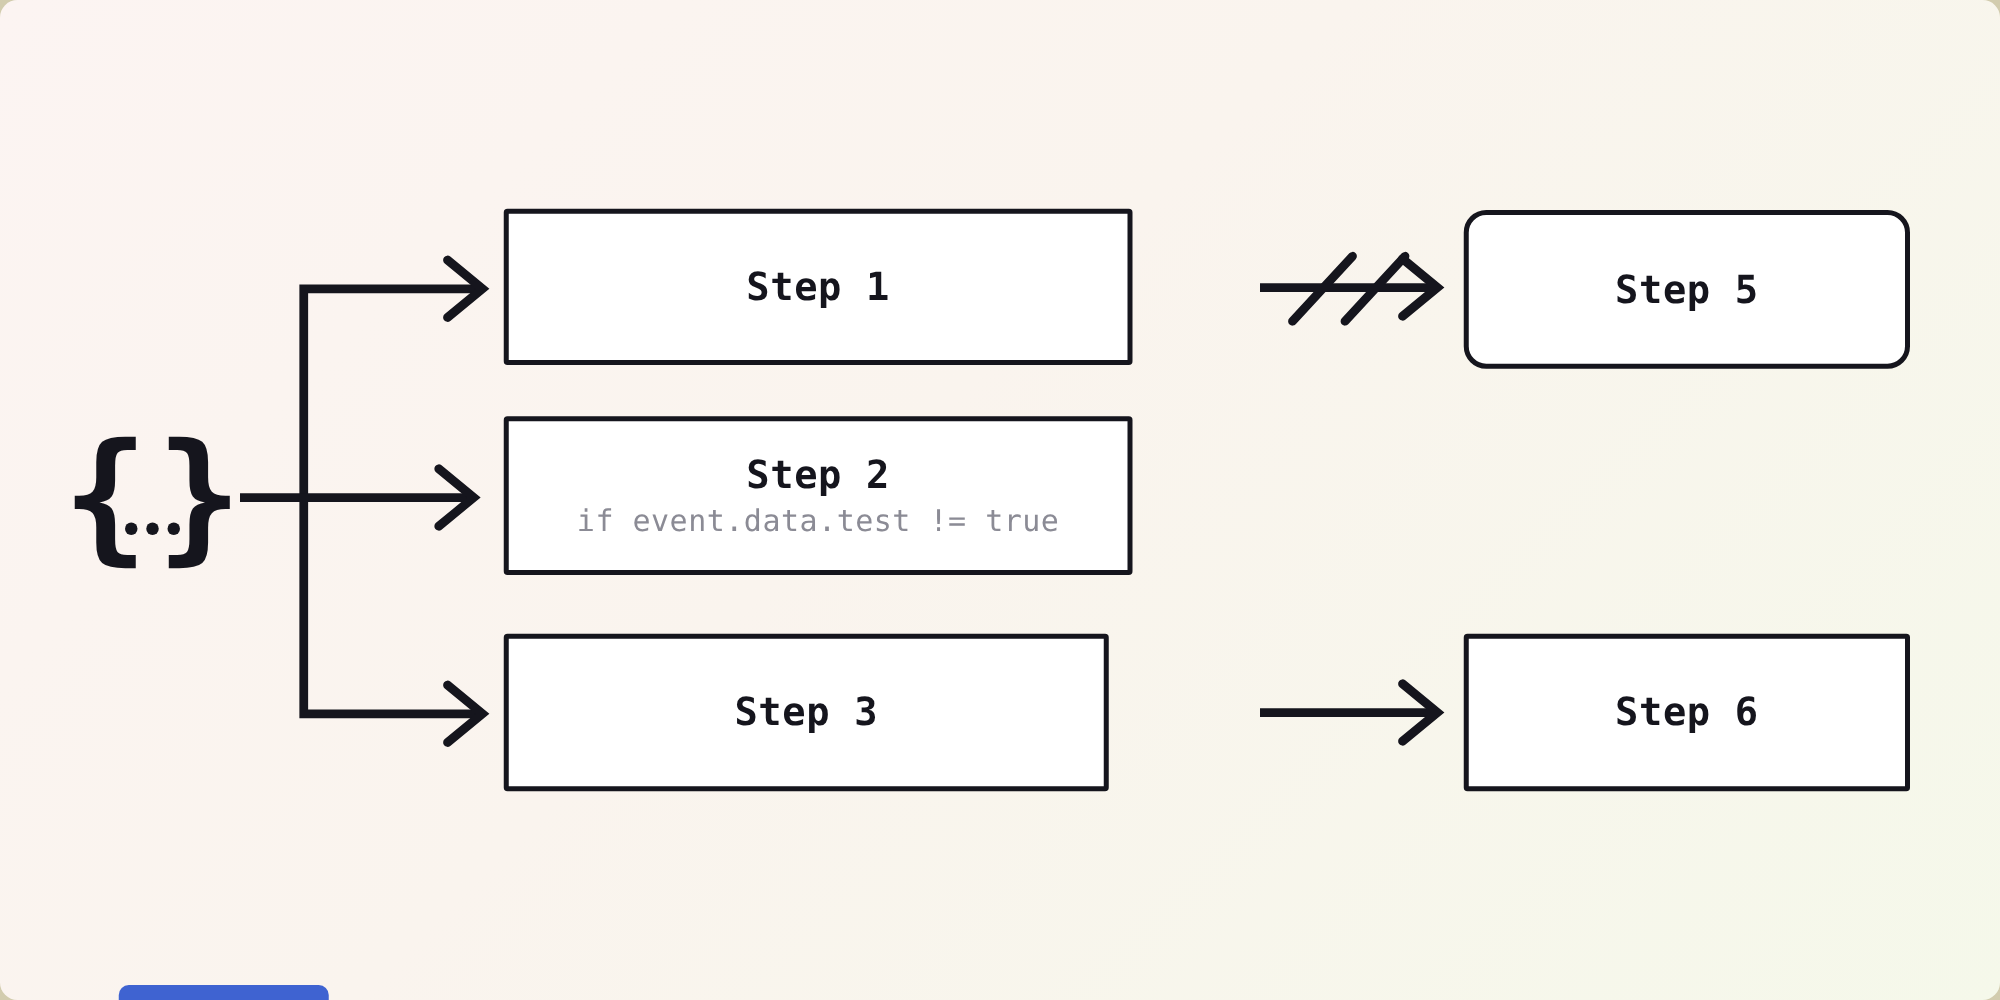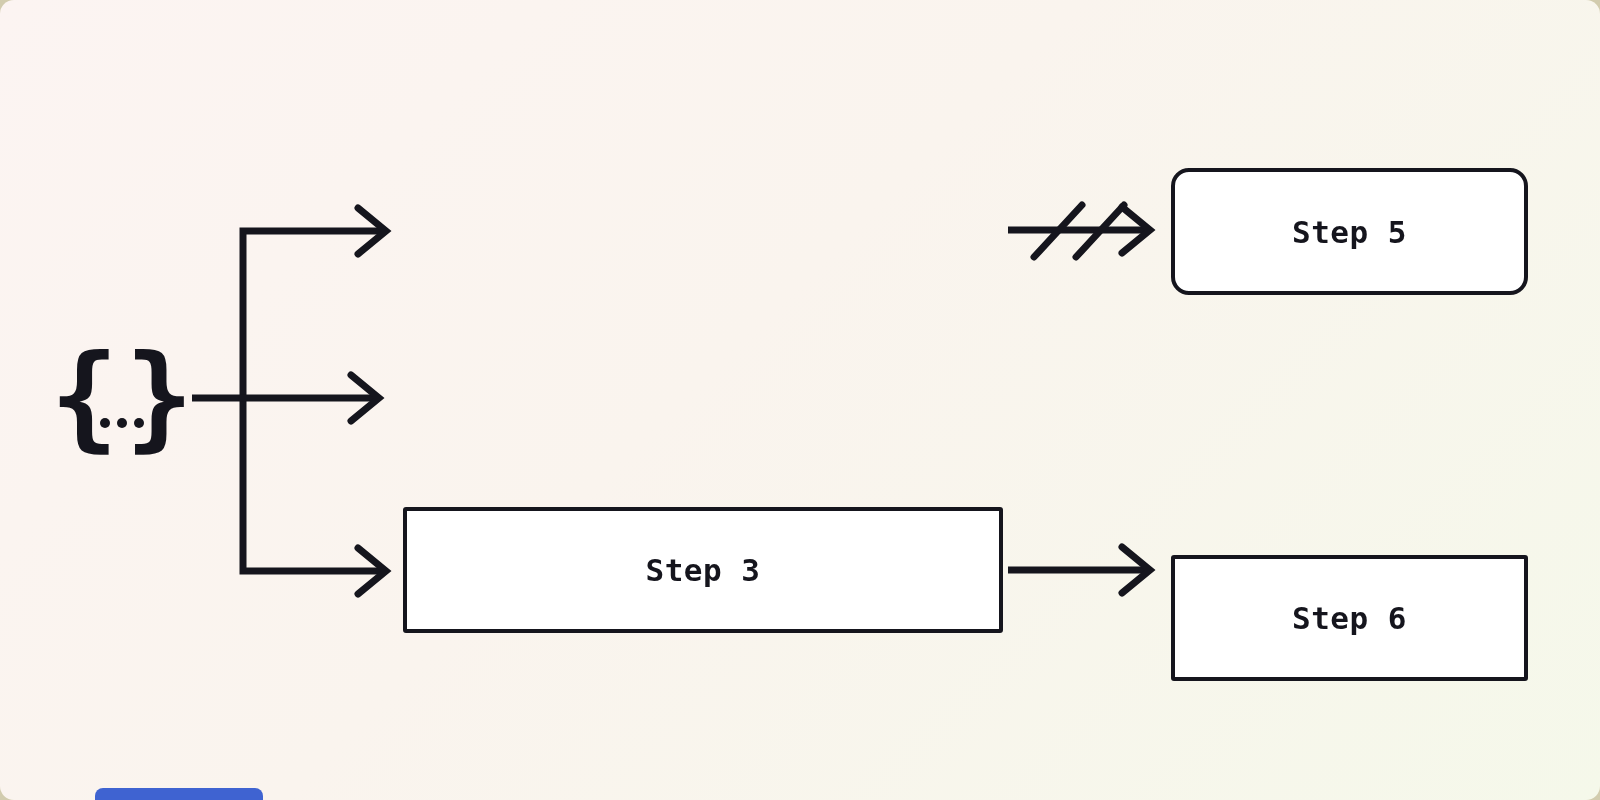--- a/index.html
+++ b/index.html
@@ -52,23 +52,23 @@
   .node-title {
     font-size: 31px; font-weight: bold; color: #15151d;
     white-space: nowrap; letter-spacing: 0.5px;
   }
   .node-sub {
     font-size: 24px; font-weight: normal; color: #8b8b95;
     white-space: nowrap; letter-spacing: 0.4px;
   }
   .n-step1 { left: 403px; top: 167px; width: 503px; height: 125px; }
   .n-step2 { left: 403px; top: 333px; width: 503px; height: 127px; }
-  .n-step3 { left: 403px; top: 507px; width: 600px; height: 126px; }
+  .n-step3 { left: 403px; top: 507px; width: 484px; height: 126px; }
   .n-step5 { left: 1171px; top: 168px; width: 357px; height: 127px; border-radius: 18px; }
-  .n-step6 { left: 1171px; top: 507px; width: 357px; height: 126px; margin-top: 48px; }
+  .n-step6 { left: 1171px; top: 507px; width: 357px; height: 126px; }
   
   .blue-bar {
     position: absolute; left: 95px; bottom: -4px;
     width: 168px; height: 16px;
     background: #3f63d1;
     border-radius: 8px 8px 0 0;
   }
 </style>
 </head>
 <body>
@@ -96,21 +96,28 @@
 
     <path class="edge-stroke" d="M 1008 230 H 1147"></path>
     <path class="edge-stroke edge-cap" d="M 1122 207 L 1150 230 L 1122 253"></path>
     <path class="edge-stroke edge-cap" d="M 1034 257 L 1082 205"></path>
     <path class="edge-stroke edge-cap" d="M 1076 257 L 1124 205"></path>
 
     <path class="edge-stroke" d="M 1008 570 H 1147"></path>
     <path class="edge-stroke edge-cap" d="M 1122 547 L 1150 570 L 1122 593"></path>
   </svg>
 
+  <div class="node n-step1">
+    <span class="node-title">Step 1</span>
+  </div>
 
+  <div class="node n-step2">
+    <span class="node-title">Step 2</span>
+    <span class="node-sub">if event.data.test != true</span>
+  </div>
 
   <div class="node n-step3">
     <span class="node-title">Step 3</span>
   </div>
 
   <div class="node n-step5">
     <span class="node-title">Step 5</span>
   </div>
 
   <div class="node n-step6">

